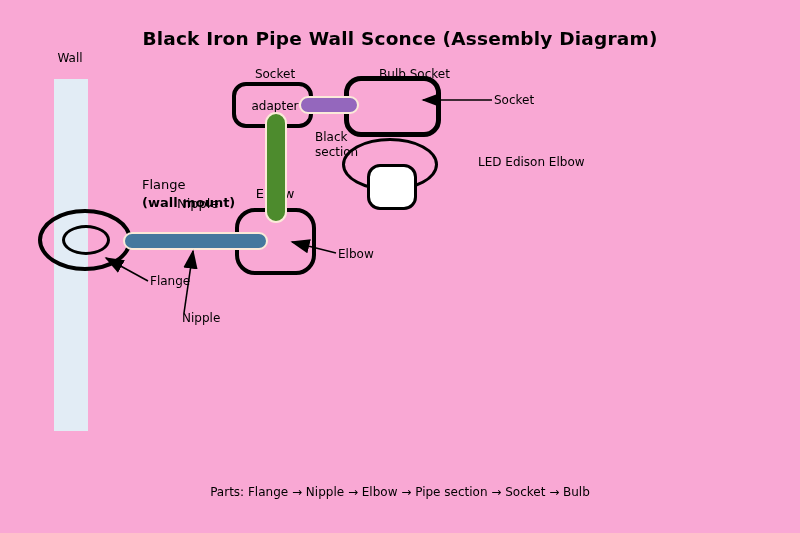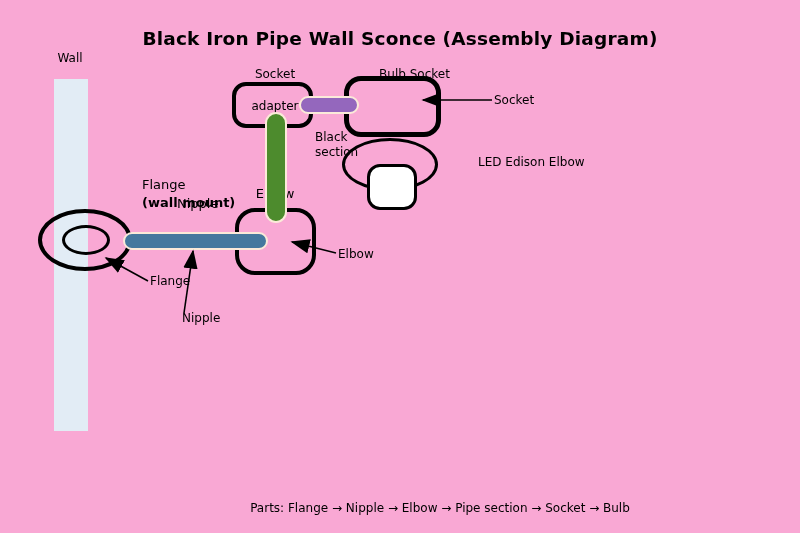--- a/index.html
+++ b/index.html
@@ -87,15 +87,15 @@
   <div class="t left lbl over" style="left:478px;top:162px;">LED Edison Elbow</div>
   <div class="t left lbl13 over" style="left:142px;top:184px;">Flange</div>
   <div class="t left lbl13 over" style="left:142px;top:202px;font-weight:bold;">(wall mount)</div>
   <div class="t left lbl13 over" style="left:177px;top:203px;">Nipple</div>
 
   <div class="t left lbl over" style="left:150px;top:281px;">Flange</div>
   <div class="t left lbl over" style="left:182px;top:318px;">Nipple</div>
   <div class="t left lbl over" style="left:338px;top:254px;">Elbow</div>
   <div class="t left lbl over" style="left:494px;top:100px;">Socket</div>
 
-  <div class="t center caption over" style="left:400px;top:508px;margin-left:40px;">Parts: Flange → Nipple → Elbow → Pipe section → Socket → Bulb</div>
+  <div class="t center caption over" style="left:400px;top:492px;">Parts: Flange → Nipple → Elbow → Pipe section → Socket → Bulb</div>
 
 </div>
 
 </body></html>

